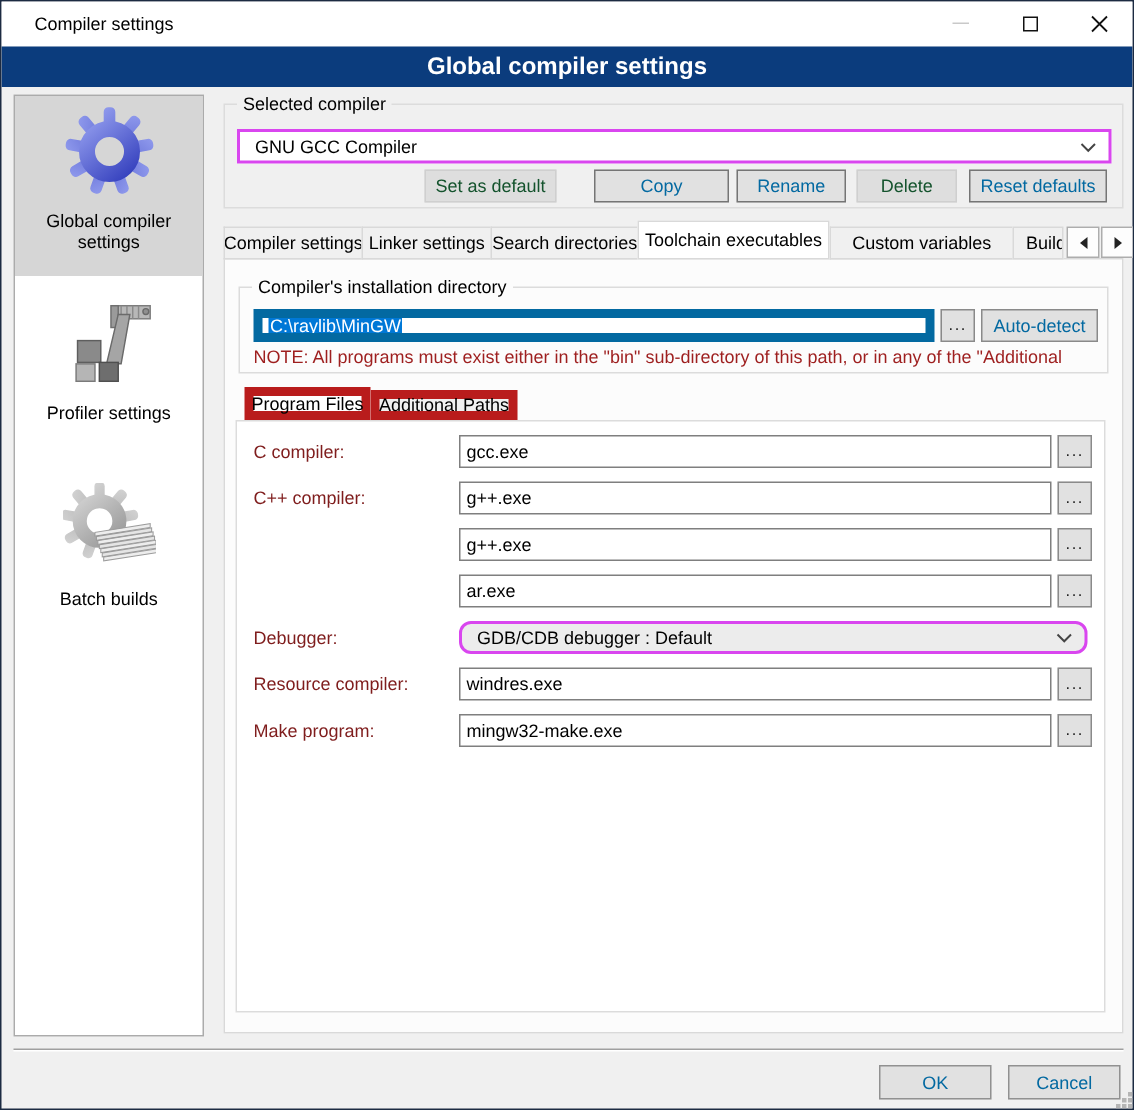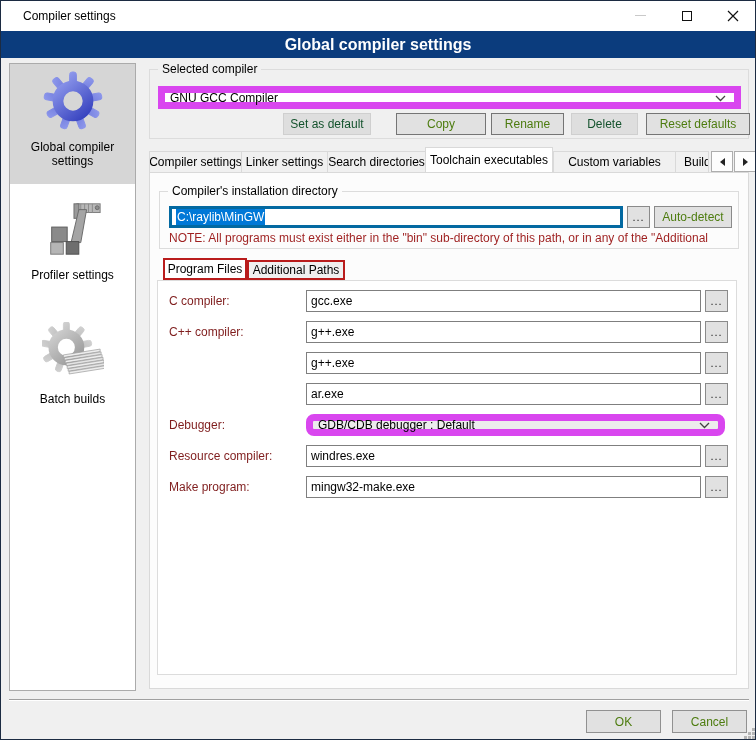--- a/index.html
+++ b/index.html
@@ -24,49 +24,49 @@
              padding-top:6px;cursor:default;}
   .side-item.selected{background:#d6d6d6;}
   .si-1{top:0;height:120px;} .si-2{top:128px;height:104px;} .si-3{top:252px;height:116px;}
   .side-icon{width:62px;height:62px;flex:0 0 auto;}
   .side-label{margin-top:8px;font-size:12px;color:#000;text-align:center;width:110px;line-height:14px;}
   
   .groupbox{position:absolute;border:1px solid #dcdcdc;}
   .gb-label{position:absolute;top:-8px;left:8px;background:#f0f0f0;padding:0 4px;font-size:12px;color:#000;}
   .gb-label.onpage{background:#fcfcfc;}
   
-  .combo{position:absolute;background:#fff;border:7px solid #d946ef;font-size:12px;
-         display:flex;align-items:center;padding-left:5px;}
+  .combo{position:absolute;background:#fff;border:2px solid #d946ef;font-size:12px;
+         display:flex;align-items:center;padding-left:10px;}
   .combo.gray{background:#ececec;}
   .combo .chev{position:absolute;right:8px;top:50%;margin-top:-3px;}
   .btn{position:absolute;height:22px;background:#e1e1e1;border:1px solid #757575;font-size:12px;
-       display:flex;align-items:center;justify-content:center;color:#4d7c0f;padding:0;}
+       display:flex;align-items:center;justify-content:center;color:#0369a1;padding:0;}
   .btn.disabled{background:#dedede;border-color:#cfcfcf;color:#14532d;}
   .txt{position:absolute;height:22px;background:#fff;border:1px solid #7f7f7f;font-size:12px;
        display:flex;align-items:center;padding-left:4px;overflow:hidden;white-space:nowrap;}
-  .txt.focused{border:3px solid #0369a1;}
+  .txt.focused{border:6px solid #0369a1;}
   .sel-text{background:#0078d7;color:#fff;padding:1px 1px;}
   .browse{position:absolute;width:23px;height:22px;background:#e1e1e1;border:1px solid #8a8a8a;
           font-size:11px;display:flex;align-items:center;justify-content:center;color:#222;
           letter-spacing:1px;line-height:8px;}
   
   .page{position:absolute;left:148px;top:171px;width:600px;height:517px;background:#fcfcfc;
         border:1px solid #d9d9d9;}
   .tab{position:absolute;top:150px;height:22px;background:#f0f0f0;border:1px solid #d9d9d9;
        font-size:12px;display:flex;align-items:center;justify-content:center;white-space:nowrap;
        overflow:hidden;border-right:none;}
   .tab.last{border-right:1px solid #d9d9d9;}
   .tab.active{top:146px;height:26px;background:#fff;z-index:3;border-right:1px solid #d9d9d9;}
   .tab-arrow{position:absolute;top:150px;width:22px;height:21px;background:#fdfdfd;border:1px solid #adadad;
              display:flex;align-items:center;justify-content:center;}
   .tri-l{width:0;height:0;border-top:4px solid transparent;border-bottom:4px solid transparent;border-right:5px solid #222;}
   .tri-r{width:0;height:0;border-top:4px solid transparent;border-bottom:4px solid transparent;border-left:5px solid #222;}
   
   .subpage{position:absolute;left:156px;top:279px;width:580px;height:395px;background:#fff;border:1px solid #dcdcdc;}
-  .subtab{position:absolute;height:22px;background:#f0f0f0;border:2px solid #b91c1c;font-size:12px;
+  .subtab{position:absolute;height:22px;background:#f0f0f0;border:6px solid #b91c1c;font-size:12px;
           display:flex;align-items:center;justify-content:center;white-space:nowrap;}
   .subtab.active{background:#fff;z-index:3;}
   .note{position:absolute;left:168px;top:230px;width:566px;height:15px;overflow:hidden;white-space:nowrap;
         font-size:12px;color:#9e1f1f;}
   .row-label{position:absolute;left:168px;width:134px;height:22px;display:flex;align-items:center;font-size:12px;color:#7f1d1d;}
   
   .divider{position:absolute;left:8px;top:698px;width:740px;height:2px;
            border-top:1px solid #9f9f9f;border-bottom:1px solid #fff;}
   .grip{position:absolute;right:4px;bottom:4px;width:3px;height:3px;background:#b5b5b5;
         box-shadow:-4px 4px 0 #b5b5b5,4px -4px 0 #b5b5b5,0 4px 0 #b5b5b5,4px 0 0 #b5b5b5,4px 4px 0 #b5b5b5;}
@@ -163,21 +163,21 @@
   <div class="combo" style="left:157px;top:85px;width:583px;height:23px;">
     <span>GNU GCC Compiler</span>
     <svg class="chev" width="11" height="7" viewBox="0 0 11 7">
       <path d="M1 1 L5.5 5.5 L10 1" stroke="#444" stroke-width="1.3" fill="none"></path>
     </svg>
   </div>
   <button class="btn disabled" style="left:282px;top:112px;width:88px;">Set as default</button>
   <button class="btn" style="left:395px;top:112px;width:90px;">Copy</button>
   <button class="btn" style="left:490px;top:112px;width:73px;">Rename</button>
   <button class="btn disabled" style="left:570px;top:112px;width:67px;">Delete</button>
-  <button class="btn" style="left:645px;top:112px;width:104px;">Reset defaults</button>
+  <button class="btn" style="left:645px;top:112px;width:92px;">Reset defaults</button>
 
   <div class="page"></div>
   <div class="tab" style="left:148px;width:92px;">Compiler settings</div>
   <div class="tab" style="left:240px;width:86px;">Linker settings</div>
   <div class="tab" style="left:326px;width:98px;">Search directories</div>
   <div class="tab active" style="left:424px;width:128px;">Toolchain executables</div>
   <div class="tab" style="left:552px;width:122px;">Custom variables</div>
   <div class="tab last" style="left:674px;width:34px;justify-content:flex-start;padding-left:8px;">Build options</div>
   <div class="tab-arrow" style="left:710px;">
       <div class="tri-l"></div>

